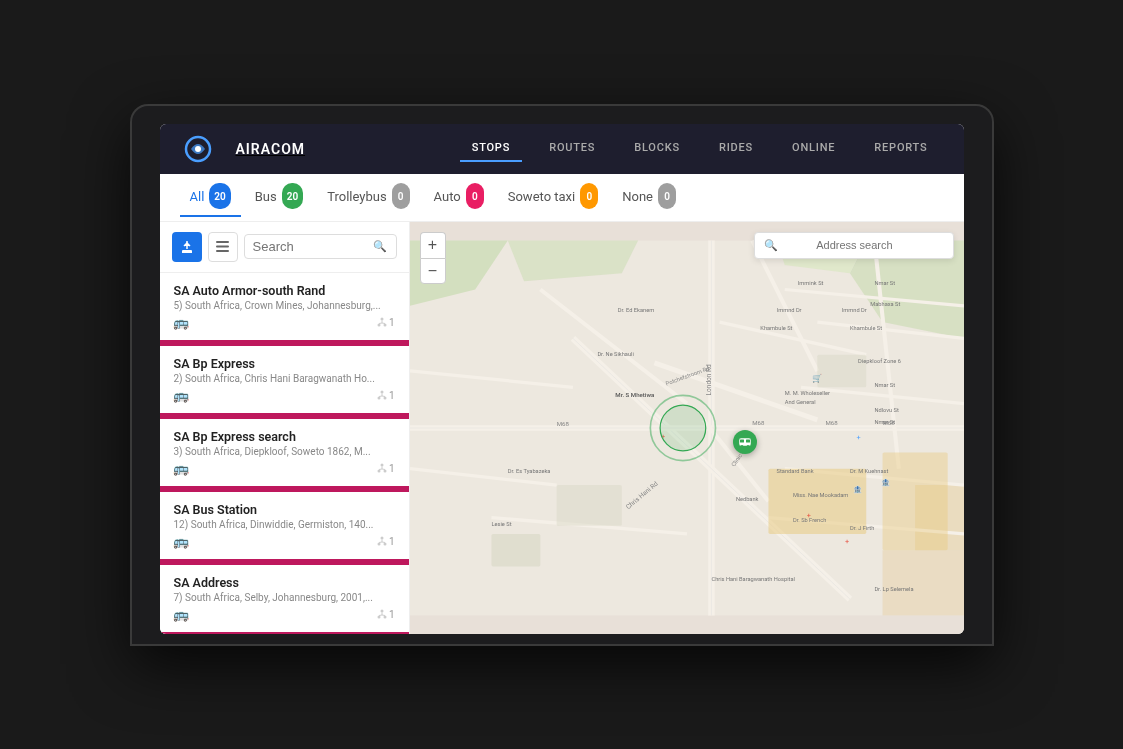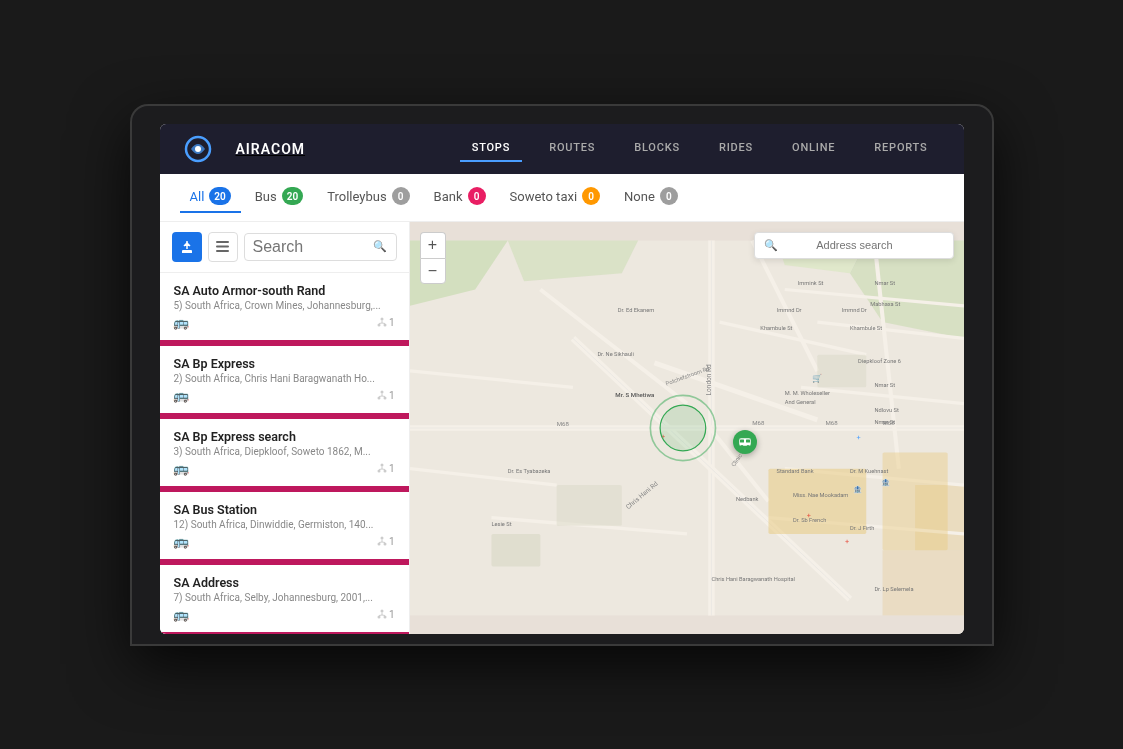--- a/index.html
+++ b/index.html
@@ -137,21 +137,21 @@
 
     .badge {
       display: inline-flex;
       align-items: center;
       justify-content: center;
       border-radius: 10px;
       font-size: 10px;
       font-weight: 600;
       padding: 1px 5px;
       min-width: 18px;
-      height: 18px;
+      height: 26px;
     }
 
     .badge-blue { background: #1a73e8; color: #fff; }
     .badge-green { background: #34a853; color: #fff; }
     .badge-gray { background: #9e9e9e; color: #fff; }
     .badge-pink { background: #e91e63; color: #fff; }
     .badge-orange { background: #ff9800; color: #fff; }
 
     
     .main-content {
@@ -212,21 +212,21 @@
       align-items: center;
       border: 1px solid #ddd;
       border-radius: 4px;
       padding: 4px 8px;
       gap: 4px;
     }
 
     .search-input {
       border: none;
       outline: none;
-      font-size: 16px;
+      font-size: 13px;
       color: #333;
       width: 100%;
       background: transparent;
     }
 
     .search-icon { color: #999; font-size: 11px; }
 
     
     .stops-list {
       flex: 1;
@@ -371,21 +371,21 @@
           </div>
           <div class="filter-tab">
             <span>Bus</span>
             <span class="badge badge-green">20</span>
           </div>
           <div class="filter-tab">
             <span>Trolleybus</span>
             <span class="badge badge-gray">0</span>
           </div>
           <div class="filter-tab">
-            <span>Bank</span>
+            <span>Auto</span>
             <span class="badge badge-pink">0</span>
           </div>
           <div class="filter-tab">
             <span>Soweto taxi</span>
             <span class="badge badge-orange">0</span>
           </div>
           <div class="filter-tab">
             <span>None</span>
             <span class="badge badge-gray">0</span>
           </div>

